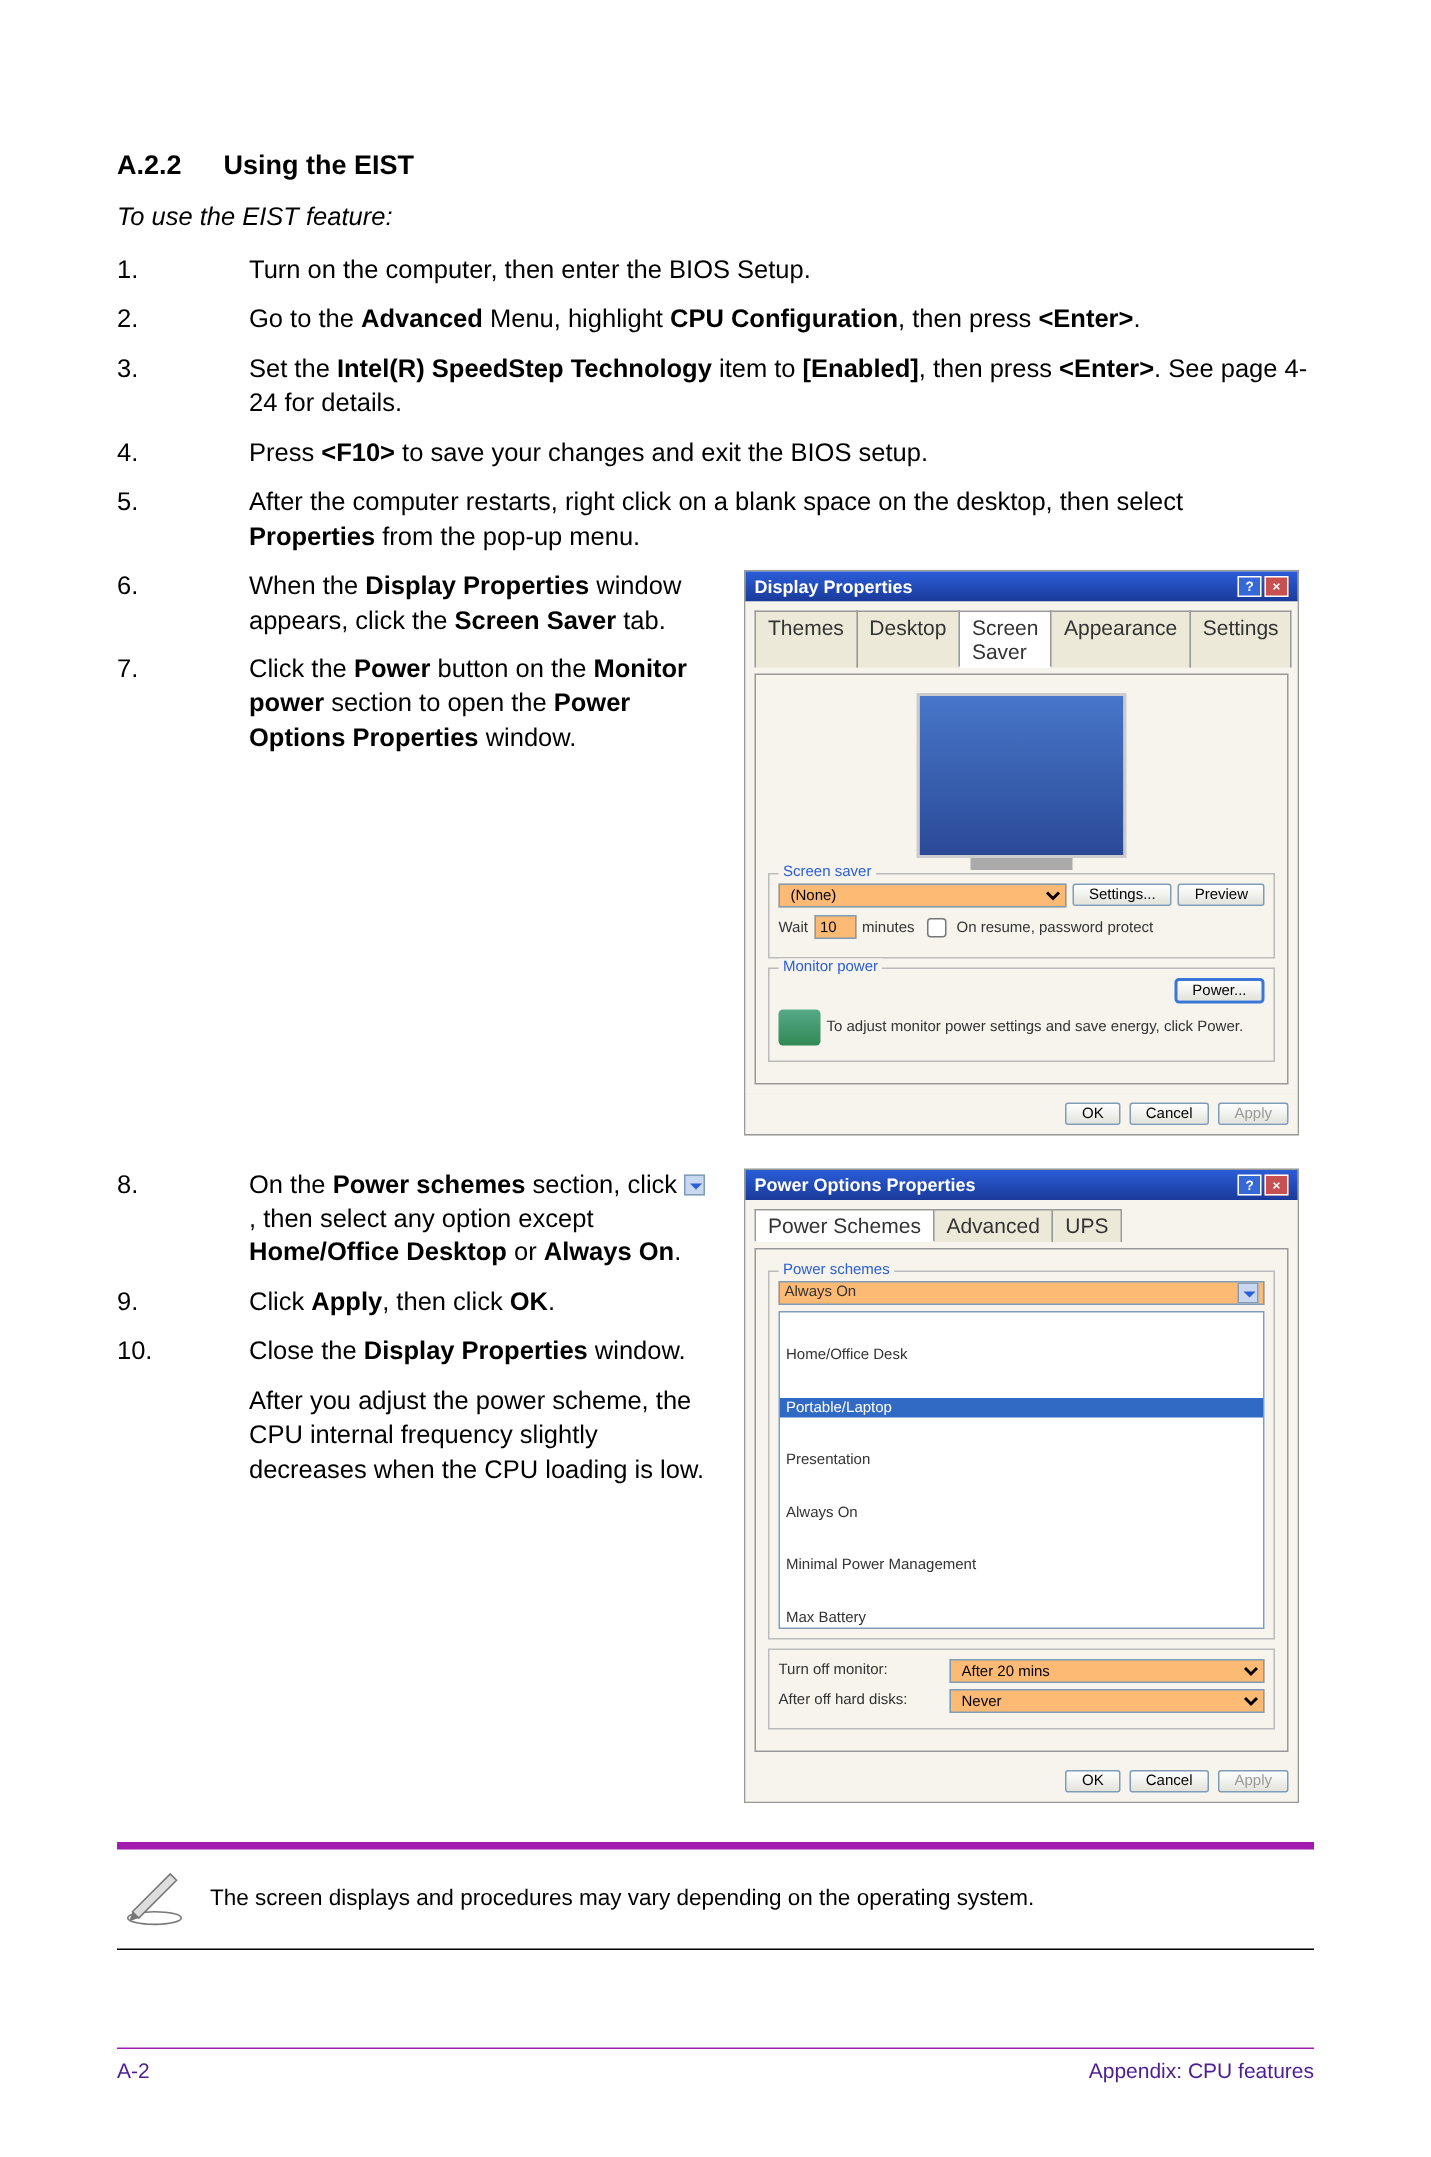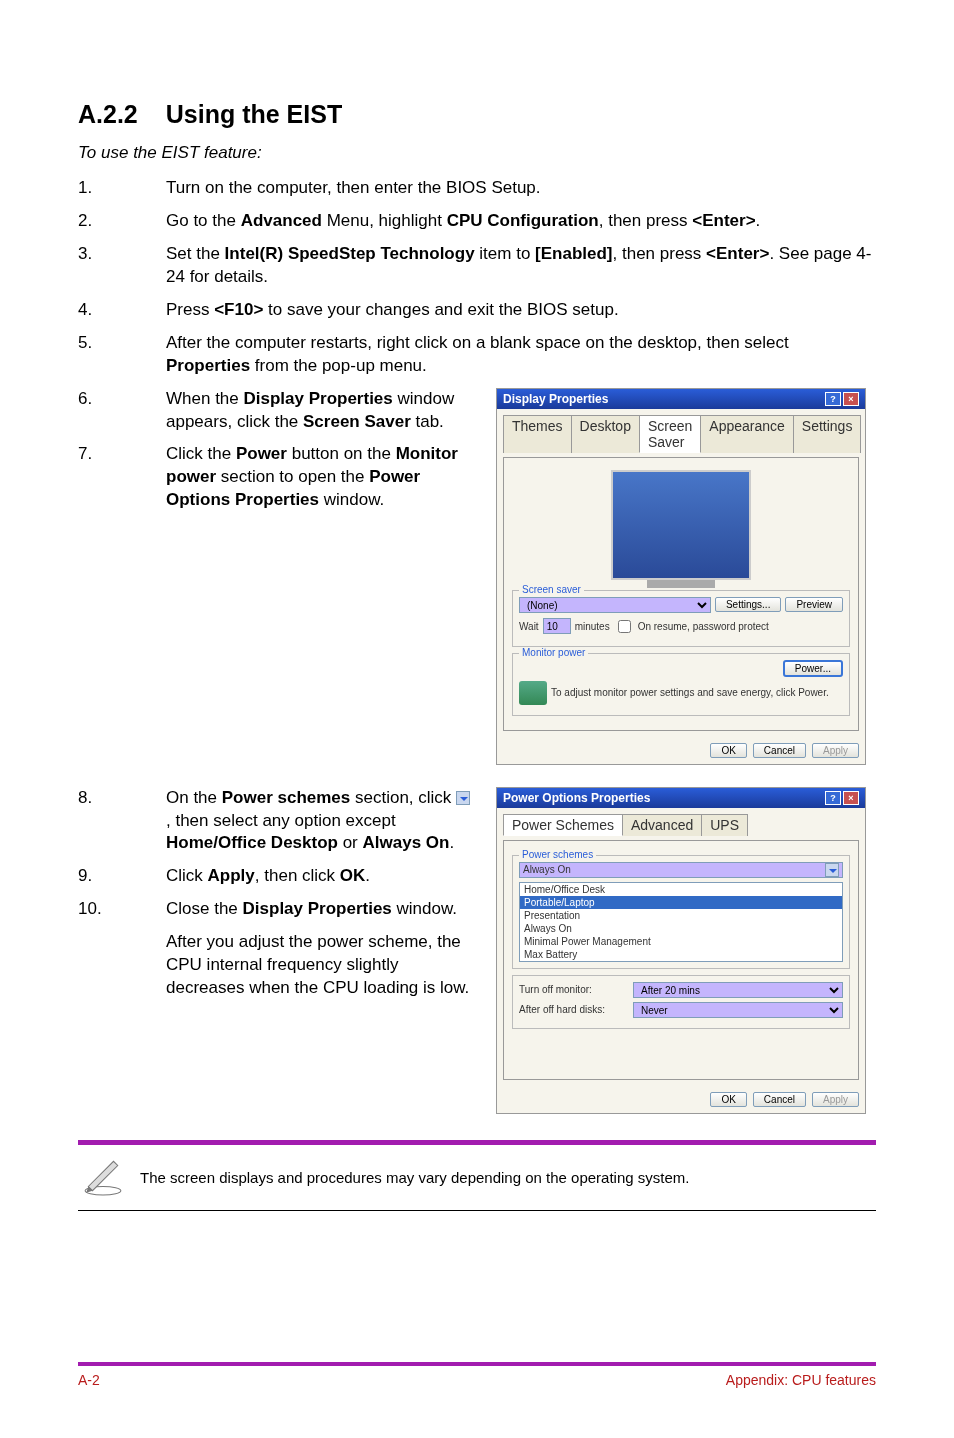--- a/index.html
+++ b/index.html
@@ -11,21 +11,21 @@
     color: #000;
     width: 954px;
   }
   .page {
     width: 954px;
     padding: 100px 78px 50px 78px;
     position: relative;
     min-height: 1438px;
   }
   h2.section-title {
-    font-size: 25px;
+    font-size: 18px;
     font-weight: bold;
     margin: 0 0 14px 0;
   }
   h2.section-title .num { margin-right: 28px; }
   .intro {
     font-size: 17px;
     margin: 0 0 14px 0;
     font-style: italic;
   }
   ol.steps {
@@ -134,21 +134,21 @@
     top: -7px;
     left: 6px;
     background: #f6f4ec;
     padding: 0 3px;
     font-size: 10px;
     color: #2a5dd8;
   }
   .row { display:flex; align-items:center; gap:4px; margin-bottom:4px; }
   .xp-select, .xp-input {
     border: 1px solid #7f9db9;
-    background:#c4b5fd;
+    background:#fdba74;
     font-size:10px;
     padding:1px 3px;
     height:16px;
   }
   .xp-btn {
     border: 1px solid #7f9db9;
     background: linear-gradient(#fff,#e3e3dc);
     font-size: 10px;
     padding: 1px 10px;
     border-radius: 2px;
@@ -189,33 +189,33 @@
     margin-top:26px;
     font-size:15px;
     align-items:center;
   }
   .note-icon svg { width:42px; height:42px; }
   .footer {
     position:absolute;
     bottom:50px;
     left:78px;
     right:78px;
-    border-top:4px solid #a21caf;
+    border-top:1px solid #a21caf;
     padding-top:6px;
     display:flex;
     justify-content:space-between;
     font-size:14px;
-    color:#b91c1c;
+    color:#4c1d95;
   }
   .field-list {
     border:1px solid #7f9db9;
     background:#fff;
     font-size:10px;
   }
-  .field-list .opt { padding:1px 4px; }
+  .field-list .opt { padding:1px 4px;margin-top:22px; }
   .field-list .opt.sel { background:#316ac5; color:#fff; }
 </style>
 </head>
 <body>
 
 <div class="page">
 
   <h2 class="section-title">
     <span class="num">A.2.2</span><span>Using the EIST</span>
   </h2>

